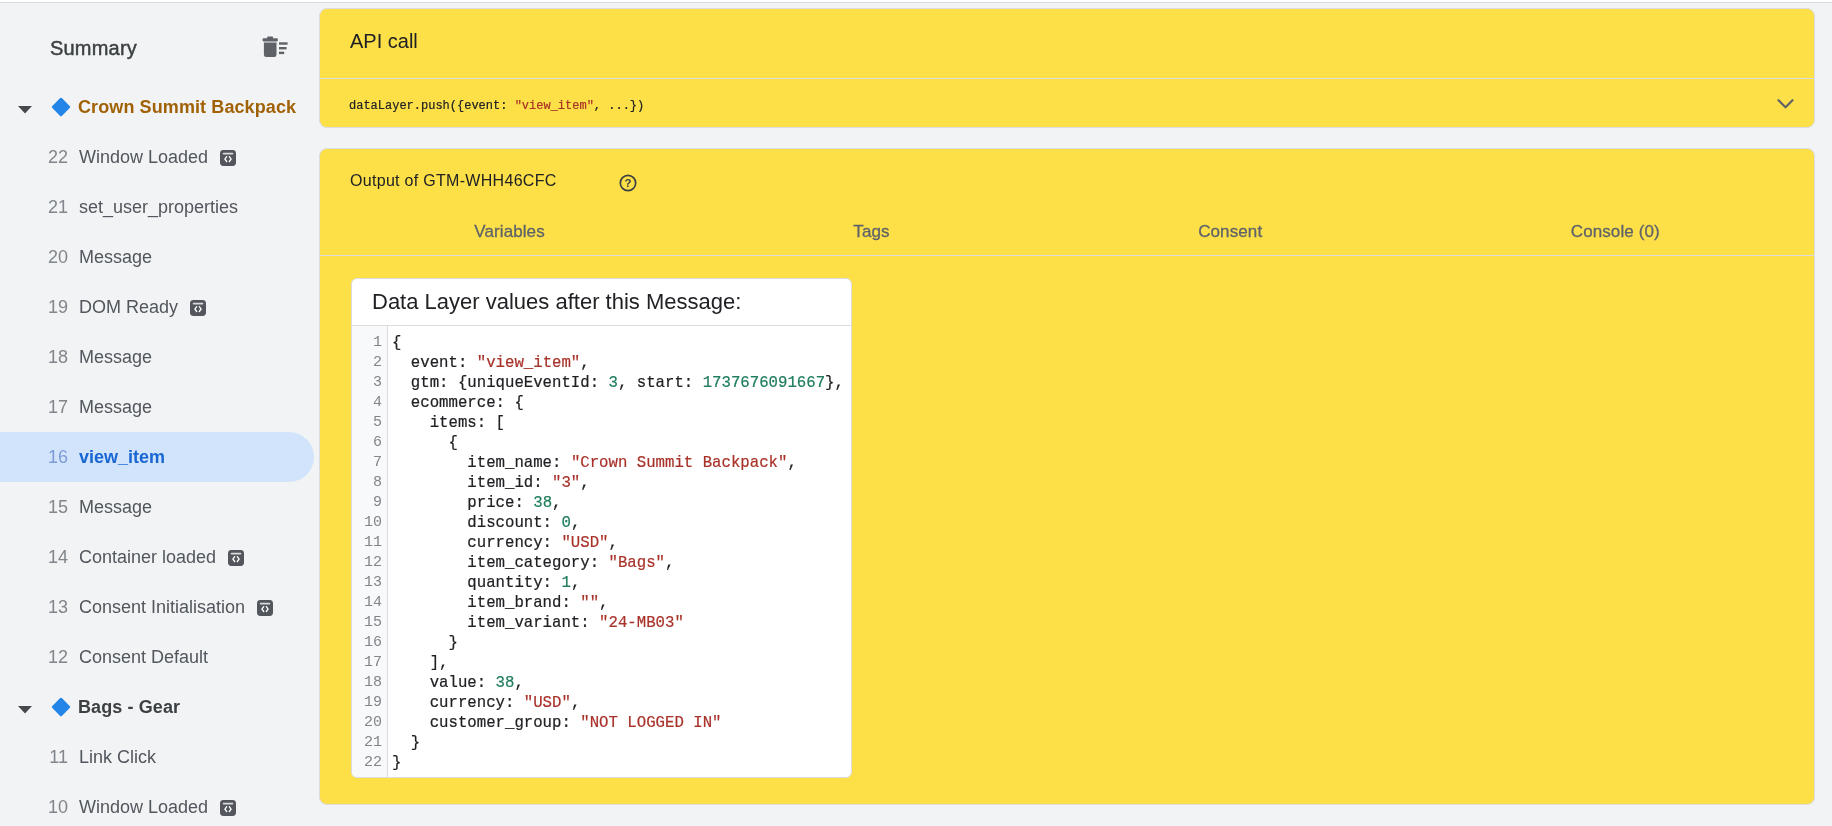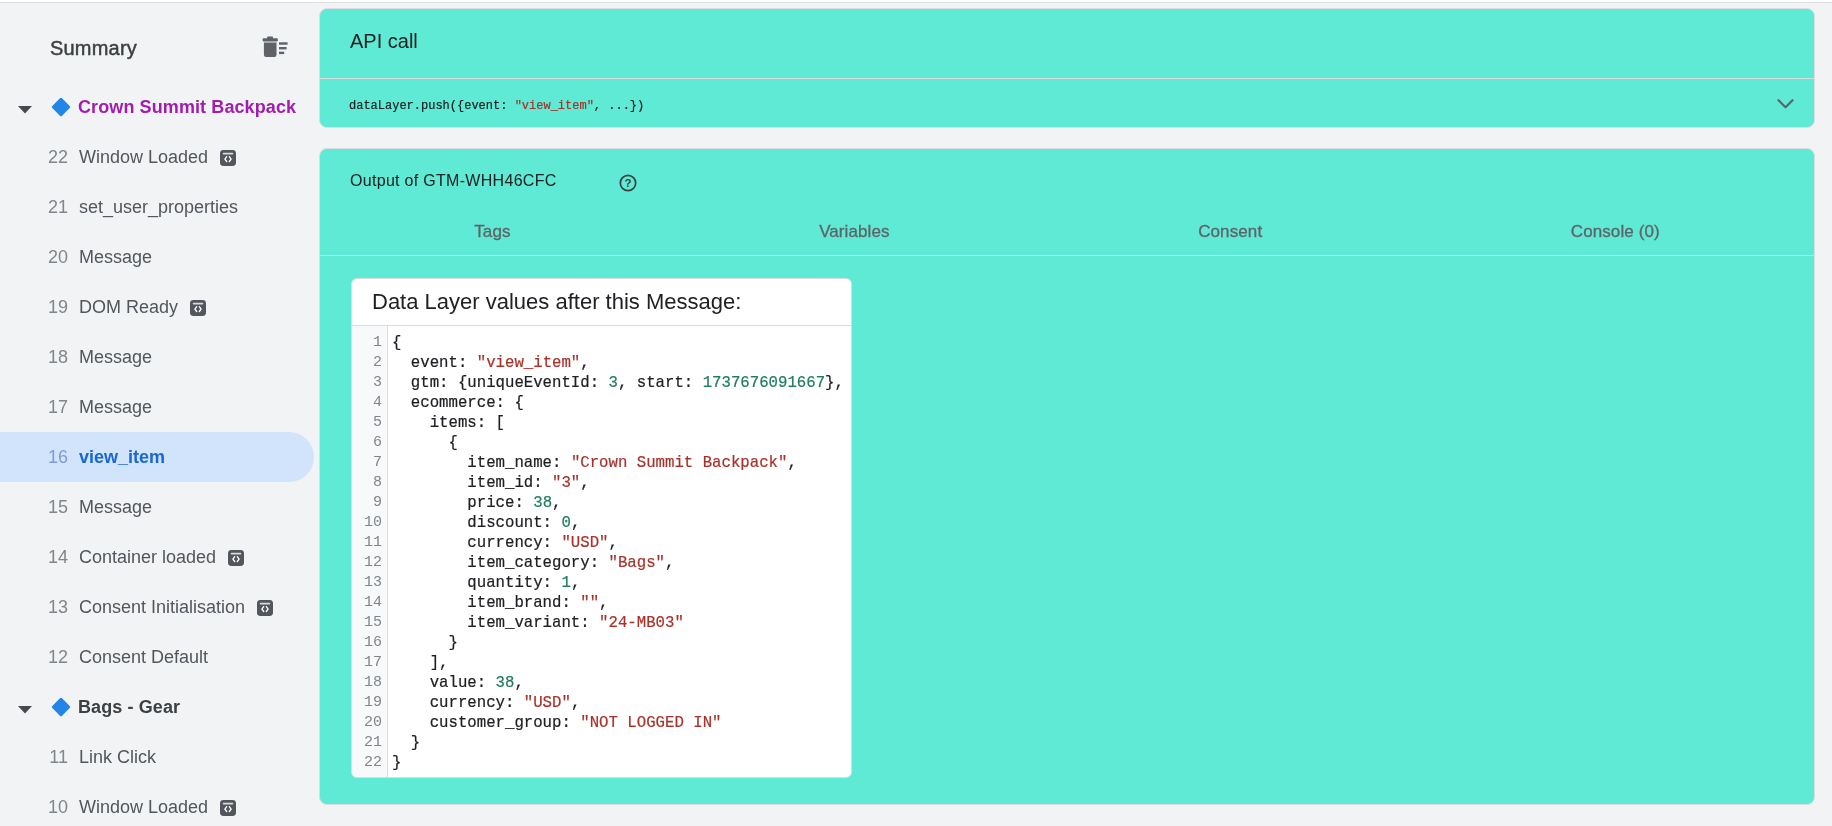--- a/index.html
+++ b/index.html
@@ -21,21 +21,21 @@
   .row.sel .t { color:#1967d2;font-weight:bold; }
   .badge { margin-left:12px; margin-top:2px; flex:none; }
   .grow { position:absolute; left:0; width:319px; height:50px; }
   .grow .tri { position:absolute; left:18px; top:24px; }
   .grow .dia { position:absolute; left:51px; top:15px; }
   .grow .gt { position:absolute; left:78px; top:0; line-height:50px;
     font-size:18px; font-weight:700; letter-spacing:0.1px; }
   .trash { position:absolute; left:262px; top:36px; }
 
   
-  .card { position:absolute; left:319px; width:1496px; background:#5eead4;
+  .card { position:absolute; left:319px; width:1496px; background:#fde047;
     border:1px solid #dadce0; border-radius:8px; }
   .card1 { top:8px; height:120px; }
   .c1head { height:70px; border-bottom:1px solid #dadce0; display:flex;
     align-items:center; padding-left:30px; padding-bottom:5px; font-size:20px; color:#202124; }
   .c1code { height:48px; display:flex; align-items:center; padding-left:29px; padding-top:5px;
     font-family:"Liberation Mono", monospace; font-size:12px; color:#202124;
     -webkit-text-stroke:0.2px currentColor;
     white-space:pre;text-align:center; }
   .chev { position:absolute; left:1776.5px; top:98.5px; }
 
@@ -82,21 +82,21 @@
   <rect x="17" y="15.7" width="5.2" height="2.4"></rect>
 </svg>
 
 <div class="grow" style="top:82px">
   <svg class="tri" width="14" height="7.5" viewBox="0 0 14 7.5">
       <path d="M0 0 h14 l-7 7.5z" fill="#45484d"></path>
     </svg>
   <svg class="dia" width="20" height="20" viewBox="0 0 20 20">
       <rect x="3.1" y="3.1" width="13.8" height="13.8" rx="1.5" fill="#2385e8" transform="rotate(45 10 10)"></rect>
     </svg>
-  <span class="gt" style="color:#a21caf">Crown Summit Backpack</span>
+  <span class="gt" style="color:#a16207">Crown Summit Backpack</span>
 </div>
 
 <div class="row" style="top:132px">
     <span class="n">22</span>
     <span class="t">Window Loaded</span>
   <svg class="badge" width="16" height="16" viewBox="0 0 16 16">
       <rect width="16" height="16" rx="3.4" fill="#53575d"></rect>
       <rect x="2.7" y="2.7" width="10.6" height="1.8" rx="0.9" fill="#d8dadd"></rect>
       <path d="M6.7 6.7 4.9 9.1 6.7 11.5 M9.3 6.7 11.1 9.1 9.3 11.5" stroke="#fff" stroke-width="1.35" fill="none" stroke-linecap="round" stroke-linejoin="round"></path>
     </svg>
@@ -187,22 +187,22 @@
     <path d="M1.5 1.2 L8.5 8.2 L15.5 1.2" stroke="#5f6368" stroke-width="2.2" fill="none" stroke-linecap="round" stroke-linejoin="round"></path>
   </svg>
 
 <div class="card card2">
   <div class="title2">Output of GTM-WHH46CFC</div>
   <svg class="help" width="18" height="18" viewBox="0 0 18 18">
       <circle cx="9" cy="9" r="7.7" stroke="#3c4043" stroke-width="1.7" fill="none"></circle>
       <text x="9" y="13.2" text-anchor="middle" font-size="11.5" font-weight="700" fill="#3c4043" font-family="Liberation Sans">?</text>
     </svg>
   <div class="tabs">
+    <div class="tab">Variables</div>
     <div class="tab">Tags</div>
-    <div class="tab">Variables</div>
     <div class="tab">Consent</div>
     <div class="tab">Console (0)</div>
   </div>
   <div class="dlbox">
     <div class="dlhead">Data Layer values after this Message:</div>
     <div class="dlbody">
       <div class="gut">1<br>2<br>3<br>4<br>5<br>6<br>7<br>8<br>9<br>10<br>11<br>12<br>13<br>14<br>15<br>16<br>17<br>18<br>19<br>20<br>21<br>22</div>
       <div class="lines">{
   event: <span class="s">"view_item"</span>,
   gtm: {uniqueEventId: <span class="g">3</span>, start: <span class="g">1737676091667</span>},

